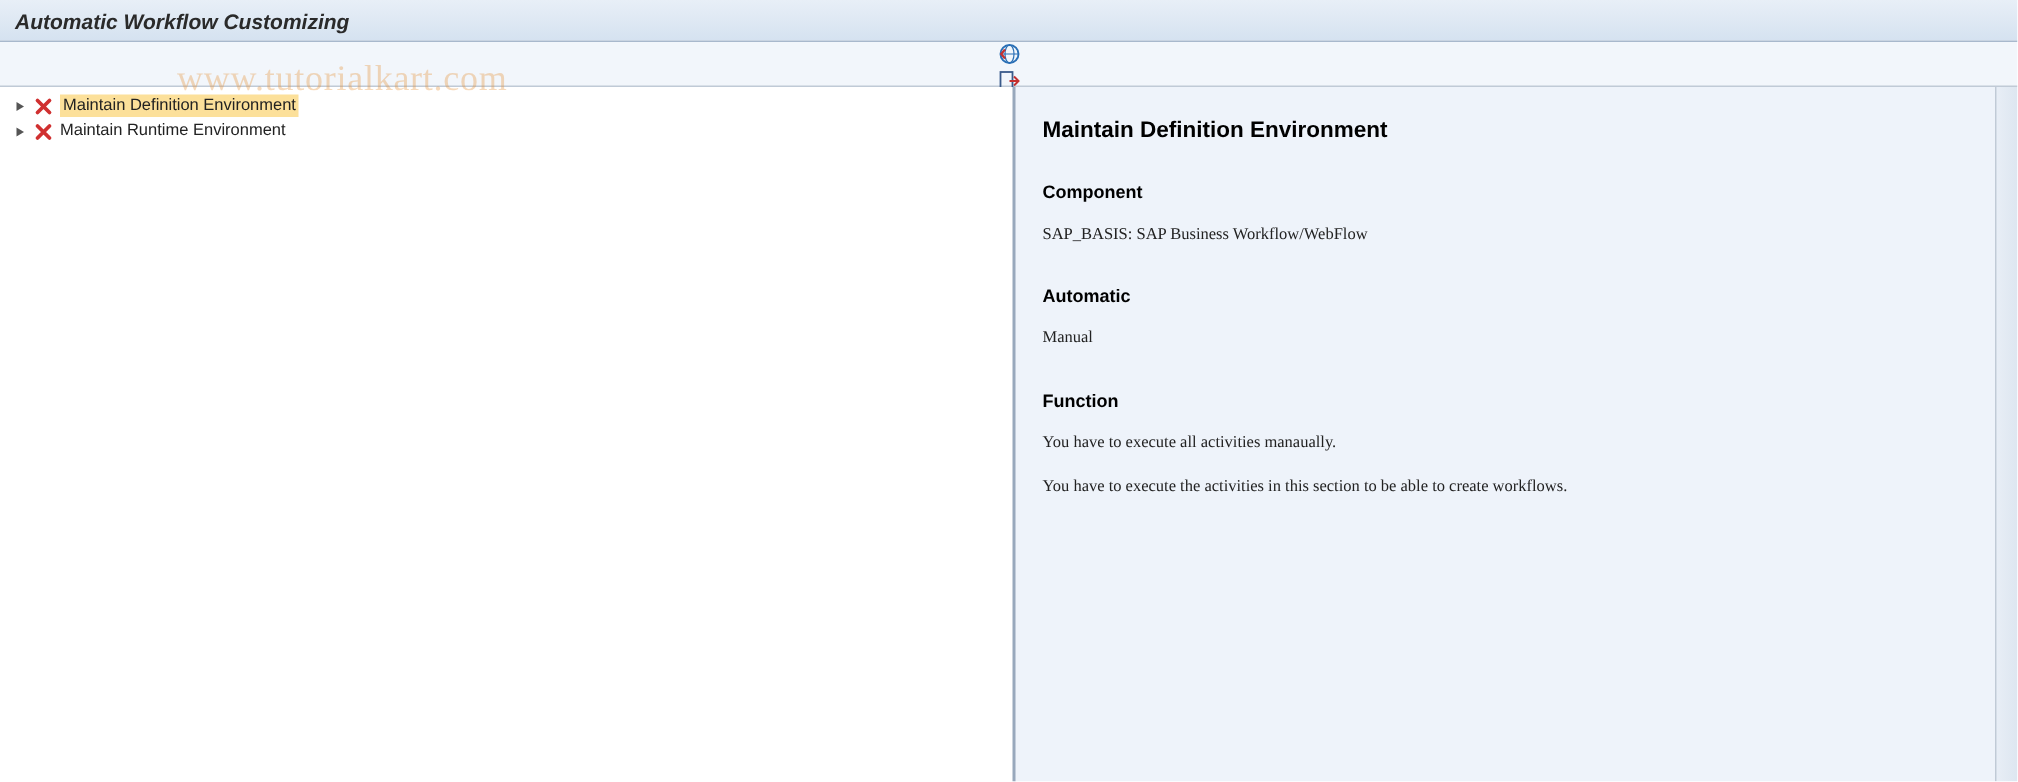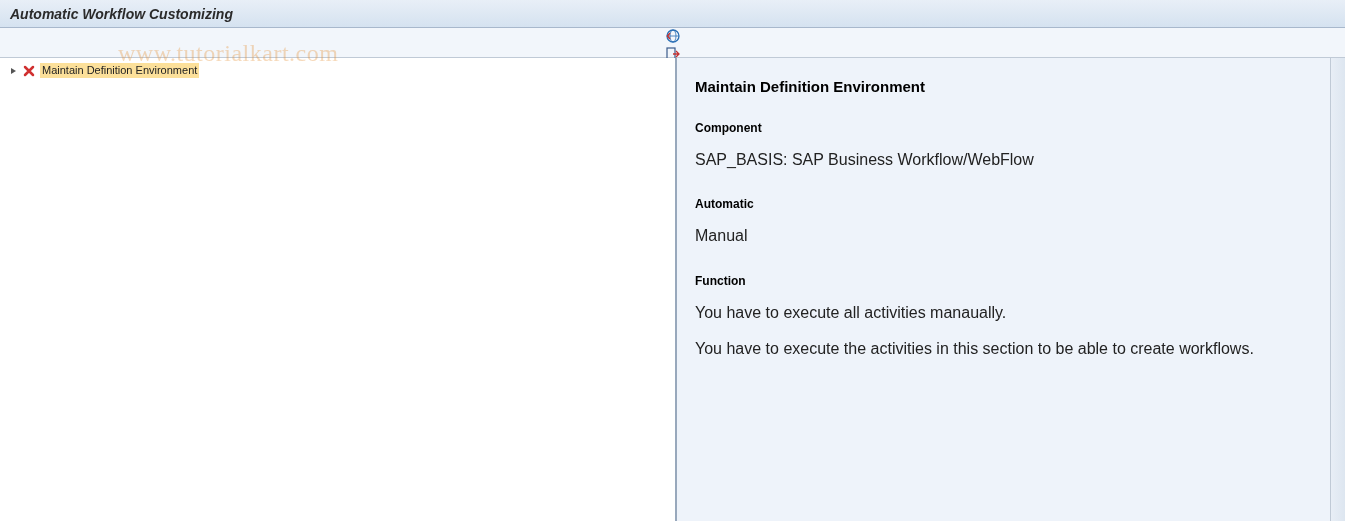--- a/index.html
+++ b/index.html
@@ -132,24 +132,25 @@
       margin-bottom: 18px;
     }
     .detail-heading {
       font-size: 12px;
       font-weight: bold;
       color: #000;
       margin-bottom: 14px;
       margin-top: 26px;
     }
     .detail-text {
-      font-size: 16px;
+      font-size: 11px;
       color: #222;
       margin-bottom: 14px;
       line-height: 1.4;
+      font-family: Liberation Serif, serif;
     }
     .watermark {
       position: absolute;
       top: 40px;
       left: 118px;
       font-size: 24px;
       color: rgba(230, 145, 56, 0.35);
       font-family: Georgia, serif;
       pointer-events: none;
       z-index: 100;
@@ -228,20 +229,33 @@
             <path d="M 1 1 L 6 4 L 1 7 Z" fill="#555"></path>
           </svg>
       </span>
       <span class="tree-status-icon">
         <svg width="12" height="12" viewBox="0 0 12 12">
           <path d="M 2 2 L 10 10 M 10 2 L 2 10" stroke="#d03030" stroke-width="2.5" stroke-linecap="round"></path>
         </svg>
       </span>
       <span class="tree-label">Maintain Definition Environment</span>
     </div>
+    <div class="tree-item">
+      <span class="tree-triangle">
+        <svg width="8" height="8" viewBox="0 0 8 8">
+            <path d="M 1 1 L 6 4 L 1 7 Z" fill="#555"></path>
+          </svg>
+      </span>
+      <span class="tree-status-icon">
+        <svg width="12" height="12" viewBox="0 0 12 12">
+          <path d="M 2 2 L 10 10 M 10 2 L 2 10" stroke="#d03030" stroke-width="2.5" stroke-linecap="round"></path>
+        </svg>
+      </span>
+      <span class="tree-label">Maintain Runtime Environment</span>
+    </div>
   </div>
 
   <div class="detail-panel">
     <div class="detail-title">Maintain Definition Environment</div>
 
     <div class="detail-heading">Component</div>
     <div class="detail-text">SAP_BASIS: SAP Business Workflow/WebFlow</div>
 
     <div class="detail-heading">Automatic</div>
     <div class="detail-text">Manual</div>

